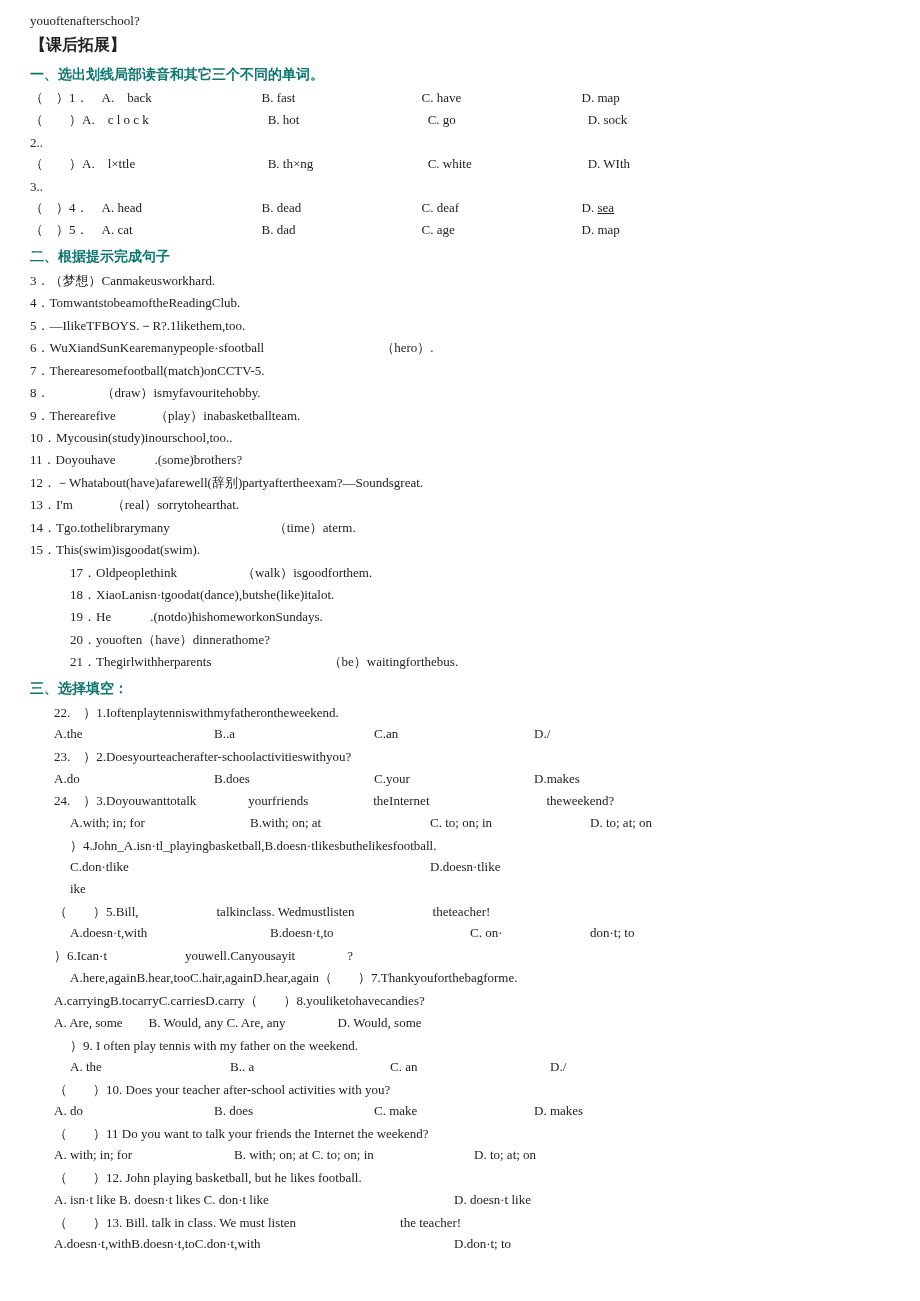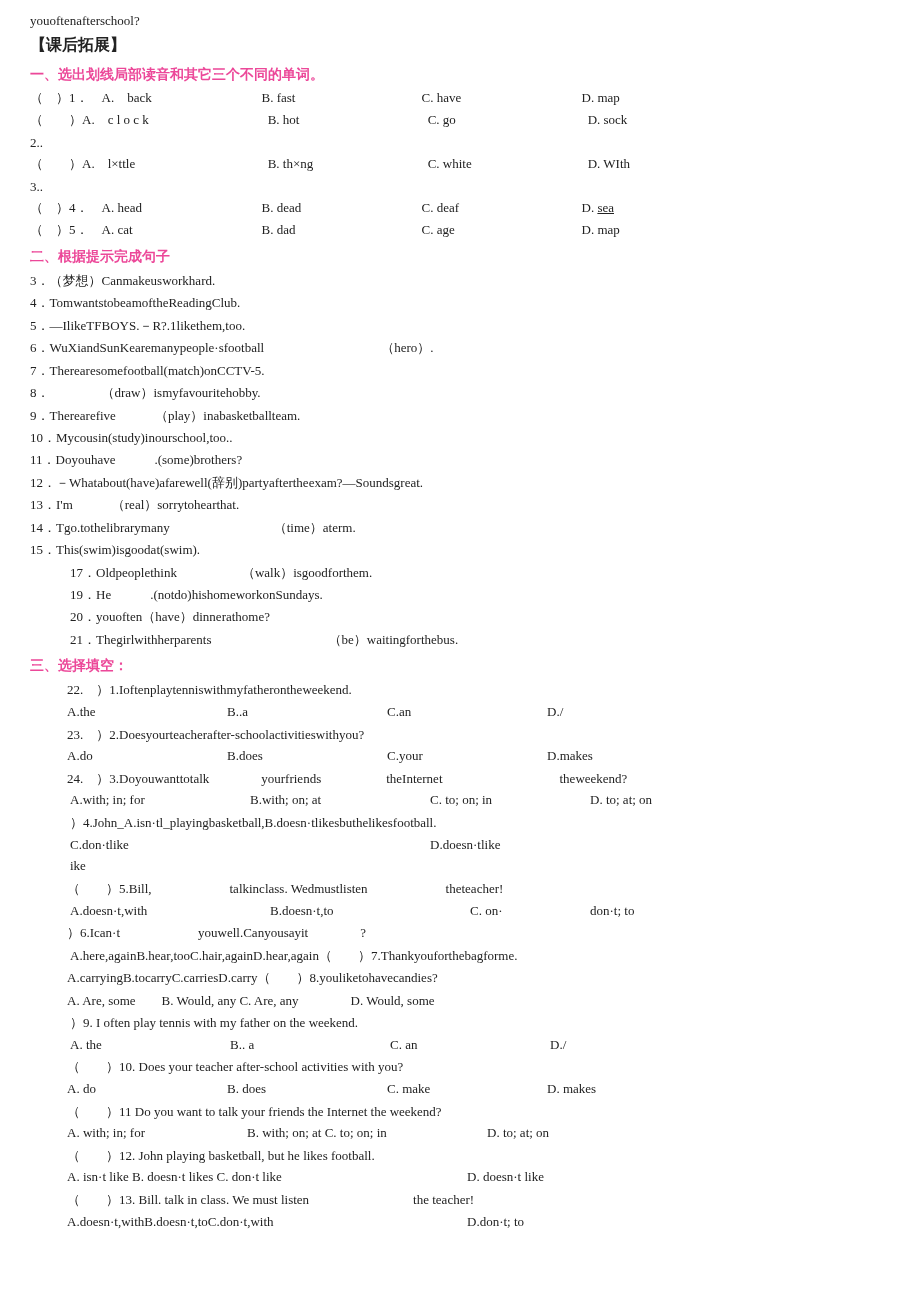--- a/index.html
+++ b/index.html
@@ -16,39 +16,39 @@
       color: #222;
       padding: 10px 30px 20px 30px;
       line-height: 1.6;
     }
     .bold-bracket {
       font-weight: bold;
       font-size: 16px;
     }
     .part-header {
       font-weight: bold;
-      color: #ec4899;
+      color: #0f766e;
       font-size: 14px;
       margin: 4px 0 2px 0;
     }
     .question-row {
       display: flex;
       align-items: baseline;
       margin-bottom: 1px;
       font-size: 13px;
     }
     .opt {
       min-width: 160px;
       display: inline-block;
     }
     .underline-text {
       text-decoration: underline;
     }
     .indent1 {
-      margin-left: 37px;
+      margin-left: 24px;
     }
     .indent2 {
       margin-left: 40px;
     }
     .fill-row {
       margin-bottom: 1px;
       font-size: 13px;
     }
     .choice-row {
       margin-bottom: 1px;
@@ -125,20 +125,21 @@
   <p class="fill-row">8．　　　　（draw）ismyfavouritehobby.</p>
   <p class="fill-row">9．Therearefive　　　（play）inabasketballteam.</p>
   <p class="fill-row">10．Mycousin(study)inourschool,too..</p>
   <p class="fill-row">11．Doyouhave　　　.(some)brothers?</p>
   <p class="fill-row">12．－Whatabout(have)afarewell(辞别)partyaftertheexam?—Soundsgreat.</p>
   <p class="fill-row">13．I'm　　　（real）sorrytohearthat.</p>
   <p class="fill-row">14．Tgo.tothelibrarymany　　　　　　　　（time）aterm.</p>
   <p class="fill-row">15．This(swim)isgoodat(swim).</p>
 
   <p class="fill-row indent2">17．Oldpeoplethink　　　　　（walk）isgoodforthem.</p>
+  <p class="fill-row indent2">18．XiaoLanisn·tgoodat(dance),butshe(like)italot.</p>
   <p class="fill-row indent2">19．He　　　.(notdo)hishomeworkonSundays.</p>
   <p class="fill-row indent2">20．youoften（have）dinnerathome?</p>
   <p class="fill-row indent2">21．Thegirlwithherparents　　　　　　　　　（be）waitingforthebus.</p>
 
   <p class="part-header">三、选择填空：</p>
 
   <p class="choice-row indent1">22.　）1.Ioftenplaytenniswithmyfatherontheweekend.</p>
   <div class="question-row indent1">
     <span class="opt">A.the</span>
     <span class="opt">B..a</span>

